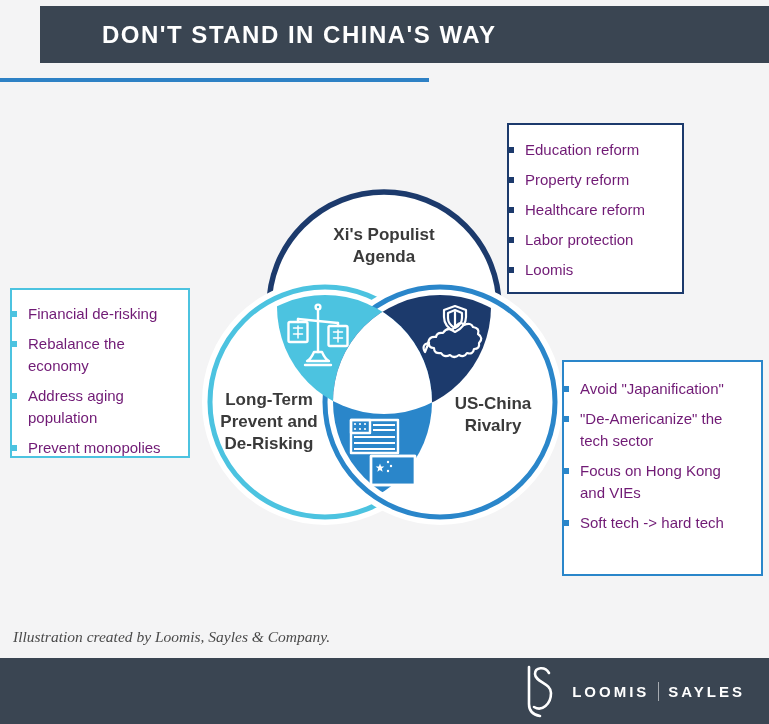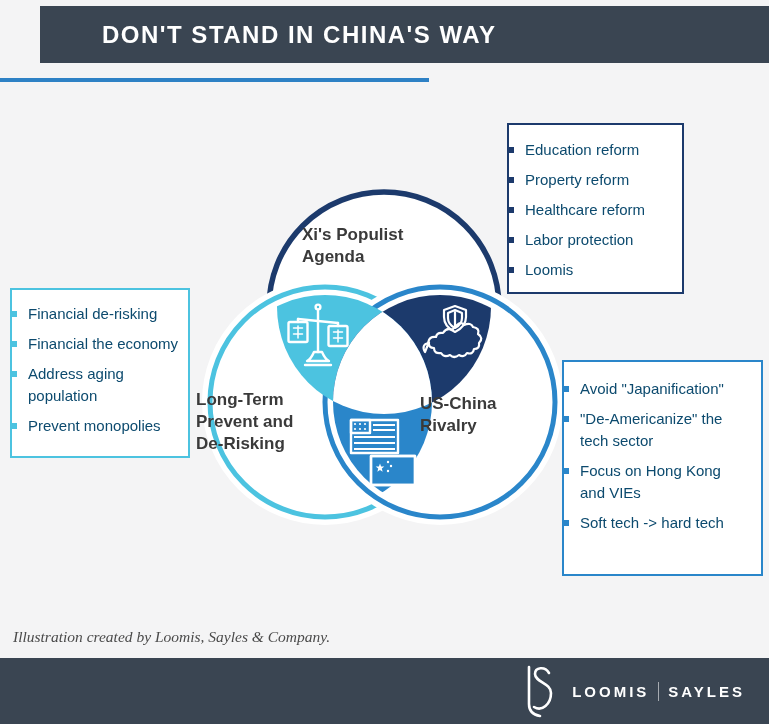--- a/index.html
+++ b/index.html
@@ -7,31 +7,31 @@
        font-family:"Liberation Sans",sans-serif;overflow:hidden;}
 
   
   .title-bar{position:absolute;top:6px;left:0;width:769px;height:57px;background:#3a4552;margin-left:40px;}
   .title-bar h1{margin:0;padding-left:62px;line-height:57px;font-size:24px;font-weight:700;
                 letter-spacing:1.5px;color:#ffffff;font-family:"Liberation Sans",sans-serif;}
   .accent-underline{position:absolute;top:78px;left:0;width:429px;height:4px;background:#2e81c5;}
 
   
   .venn-svg{position:absolute;left:200px;top:178px;}
-  .venn-label{position:absolute;font-weight:700;color:#3a3a3a;
+  .venn-label{position:absolute;text-align:center;font-weight:700;color:#3a3a3a;
               font-size:17px;line-height:1.3;white-space:pre-line;z-index:5;}
   .label-xi{left:302px;top:224px;width:164px;}
   .label-growth{left:196px;top:389px;width:146px;}
   .label-rivalry{left:420px;top:393px;width:146px;}
 
   
   .callout{position:absolute;background:#ffffff;box-sizing:border-box;z-index:4;}
   .callout ul{list-style:none;margin:0;padding:0;}
   .callout li{position:relative;padding-left:16px;margin-bottom:8px;
-              font-size:15px;line-height:22px;color:#0c4a6e;}
+              font-size:15px;line-height:22px;color:#701a75;}
   .blt{position:absolute;left:-1px;top:8px;width:6px;height:6px;display:block;}
   .box-top{left:507px;top:123px;width:177px;height:171px;border:2px solid #1c3a6c;padding:14px 4px 4px 0;}
   .box-top .blt{background:#1c3a6c;}
   .box-left{left:10px;top:288px;width:180px;height:170px;border:2px solid #4cc3e0;padding:13px 4px 4px 0;}
   .box-left .blt{background:#4cc3e0;}
   .box-left li{max-width:158px;}
   .box-right{left:562px;top:360px;width:201px;height:216px;border:2px solid #2a86ca;padding:16px 4px 4px 0;}
   .box-right .blt{background:#2a86ca;}
   .box-right li{max-width:166px;}
 
@@ -180,21 +180,21 @@
     <li><span class="blt"></span><span>Property reform</span></li>
     <li><span class="blt"></span><span>Healthcare reform</span></li>
     <li><span class="blt"></span><span>Labor protection</span></li>
     <li><span class="blt"></span><span>Loomis</span></li>
   </ul>
 </div>
 
 <div class="callout box-left">
   <ul>
     <li><span class="blt"></span><span>Financial de-risking</span></li>
-    <li><span class="blt"></span><span>Financial the economy</span></li>
+    <li><span class="blt"></span><span>Rebalance the economy</span></li>
     <li><span class="blt"></span><span>Address aging population</span></li>
     <li><span class="blt"></span><span>Prevent monopolies</span></li>
   </ul>
 </div>
 
 <div class="callout box-right">
   <ul>
     <li><span class="blt"></span><span>Avoid "Japanification"</span></li>
     <li><span class="blt"></span><span>"De-Americanize" the tech sector</span></li>
     <li><span class="blt"></span><span>Focus on Hong Kong and VIEs</span></li>

